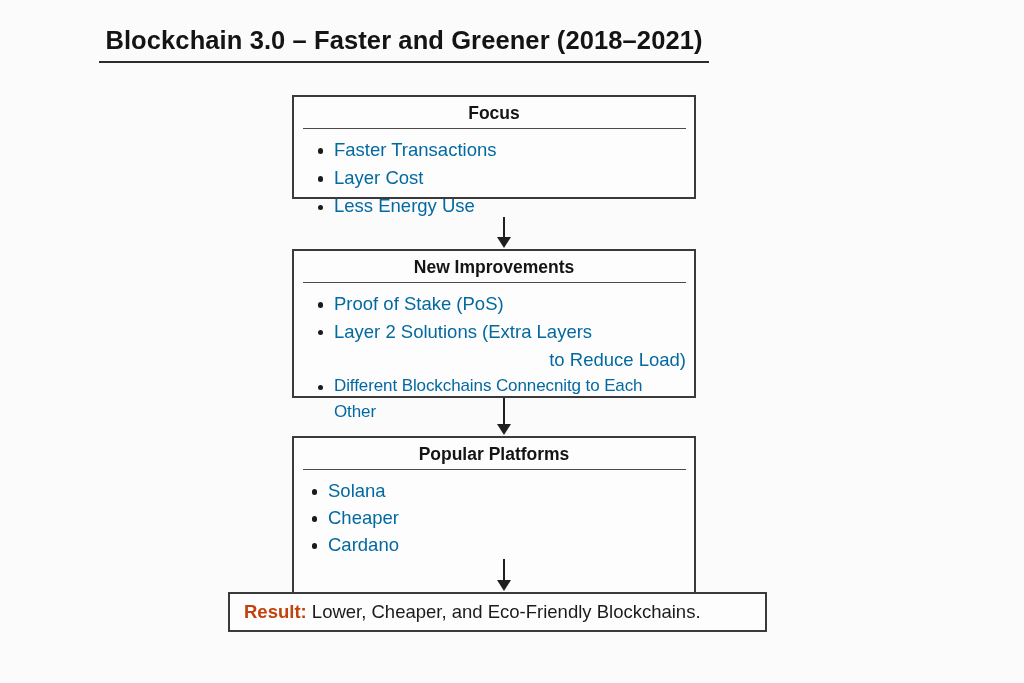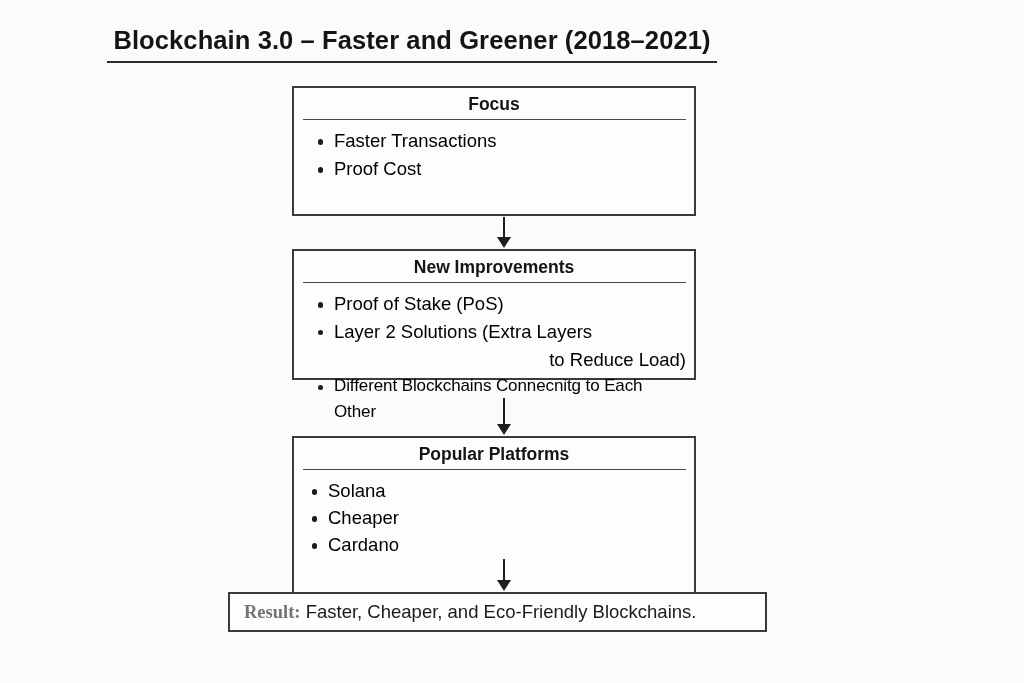--- a/index.html
+++ b/index.html
@@ -12,21 +12,21 @@
     background: #fbfbfc;
     font-family: "Liberation Sans", sans-serif;
     color: #1b1b1b;
     overflow: hidden;
     position: relative;
   }
 
   
   .title-wrap {
     position: absolute;
-    left: 8px;
+    left: 0;
     top: 26px;
     width: 808px;
     text-align: center;
   }
   .title {
     display: inline-block;
     font-size: 25.5px;
     font-weight: 700;
     letter-spacing: 0.1px;
     color: #141414;
@@ -62,42 +62,42 @@
   }
   ul.bullets {
     list-style: none;
     margin: 0;
     padding: 0;
   }
   ul.bullets > li {
     position: relative;
     font-size: 18.5px;
     line-height: 1.52;
-    color: #000000;
+    color: #0369a1;
     padding-left: 32px;
   }
   ul.bullets > li::before {
     content: "";
     position: absolute;
     left: 16px;
     top: 0.66em;
     width: 5.2px;
     height: 5.2px;
     border-radius: 50%;
     background: #1b1b1b;
   }
   .bullet-sub {
     display: block;
     text-align: right;
   }
 
   
-  #box-focus { top: 86px; height: 130px; }
-  
-  #box-improvements { top: 249px; height: 131px; }
+  #box-focus { top: 95px; height: 104px; }
+  
+  #box-improvements { top: 249px; height: 149px; }
   #box-improvements ul.bullets > li { line-height: 1.5; }
   #box-improvements .tight {
     font-size: 17px;
     letter-spacing: -0.1px;
   }
   
   #box-platforms { top: 436px; height: 158px; }
   #box-platforms ul.bullets > li {
     padding-left: 26px;
     line-height: 1.46;
@@ -118,22 +118,21 @@
     align-items: center;
   }
   .result-text {
     font-size: 18.5px;
     color: #1b1b1b;
     padding-left: 14px;
     line-height: 1.2;
   }
   .result-label {
     font-weight: 700;
-    color: #737373;
-    font-family: Liberation Serif, serif;
+    color: #c2410c;
   }
 
   
   .arrow {
     position: absolute;
     left: 497px;
     width: 14px;
   }
   .arrow .shaft {
     position: absolute;
@@ -170,21 +169,24 @@
 
 <div class="box" id="box-focus">
   <div class="box-title">Focus</div>
   <div class="box-rule"></div>
   <div class="box-body">
     <ul class="bullets">
       <li>
         <span>Faster Transactions</span>
       </li>
       <li>
-        <span>Proof Cost</span>
+        <span>Layer Cost</span>
+      </li>
+      <li>
+        <span>Less Energy Use</span>
       </li>
     </ul>
   </div>
 </div>
 
 <div class="arrow" id="arrow-1">
   <div class="shaft"></div>
   <div class="head"></div>
 </div>
 
@@ -231,15 +233,15 @@
 </div>
 
 <div class="arrow" id="arrow-3">
   <div class="shaft"></div>
   <div class="head"></div>
 </div>
 
 <div id="box-result">
   <div class="result-text">
     <span class="result-label">Result:</span>
-    <span> Faster, Cheaper, and Eco-Friendly Blockchains.</span>
+    <span> Lower, Cheaper, and Eco-Friendly Blockchains.</span>
   </div>
 </div>
 
 </body></html>

